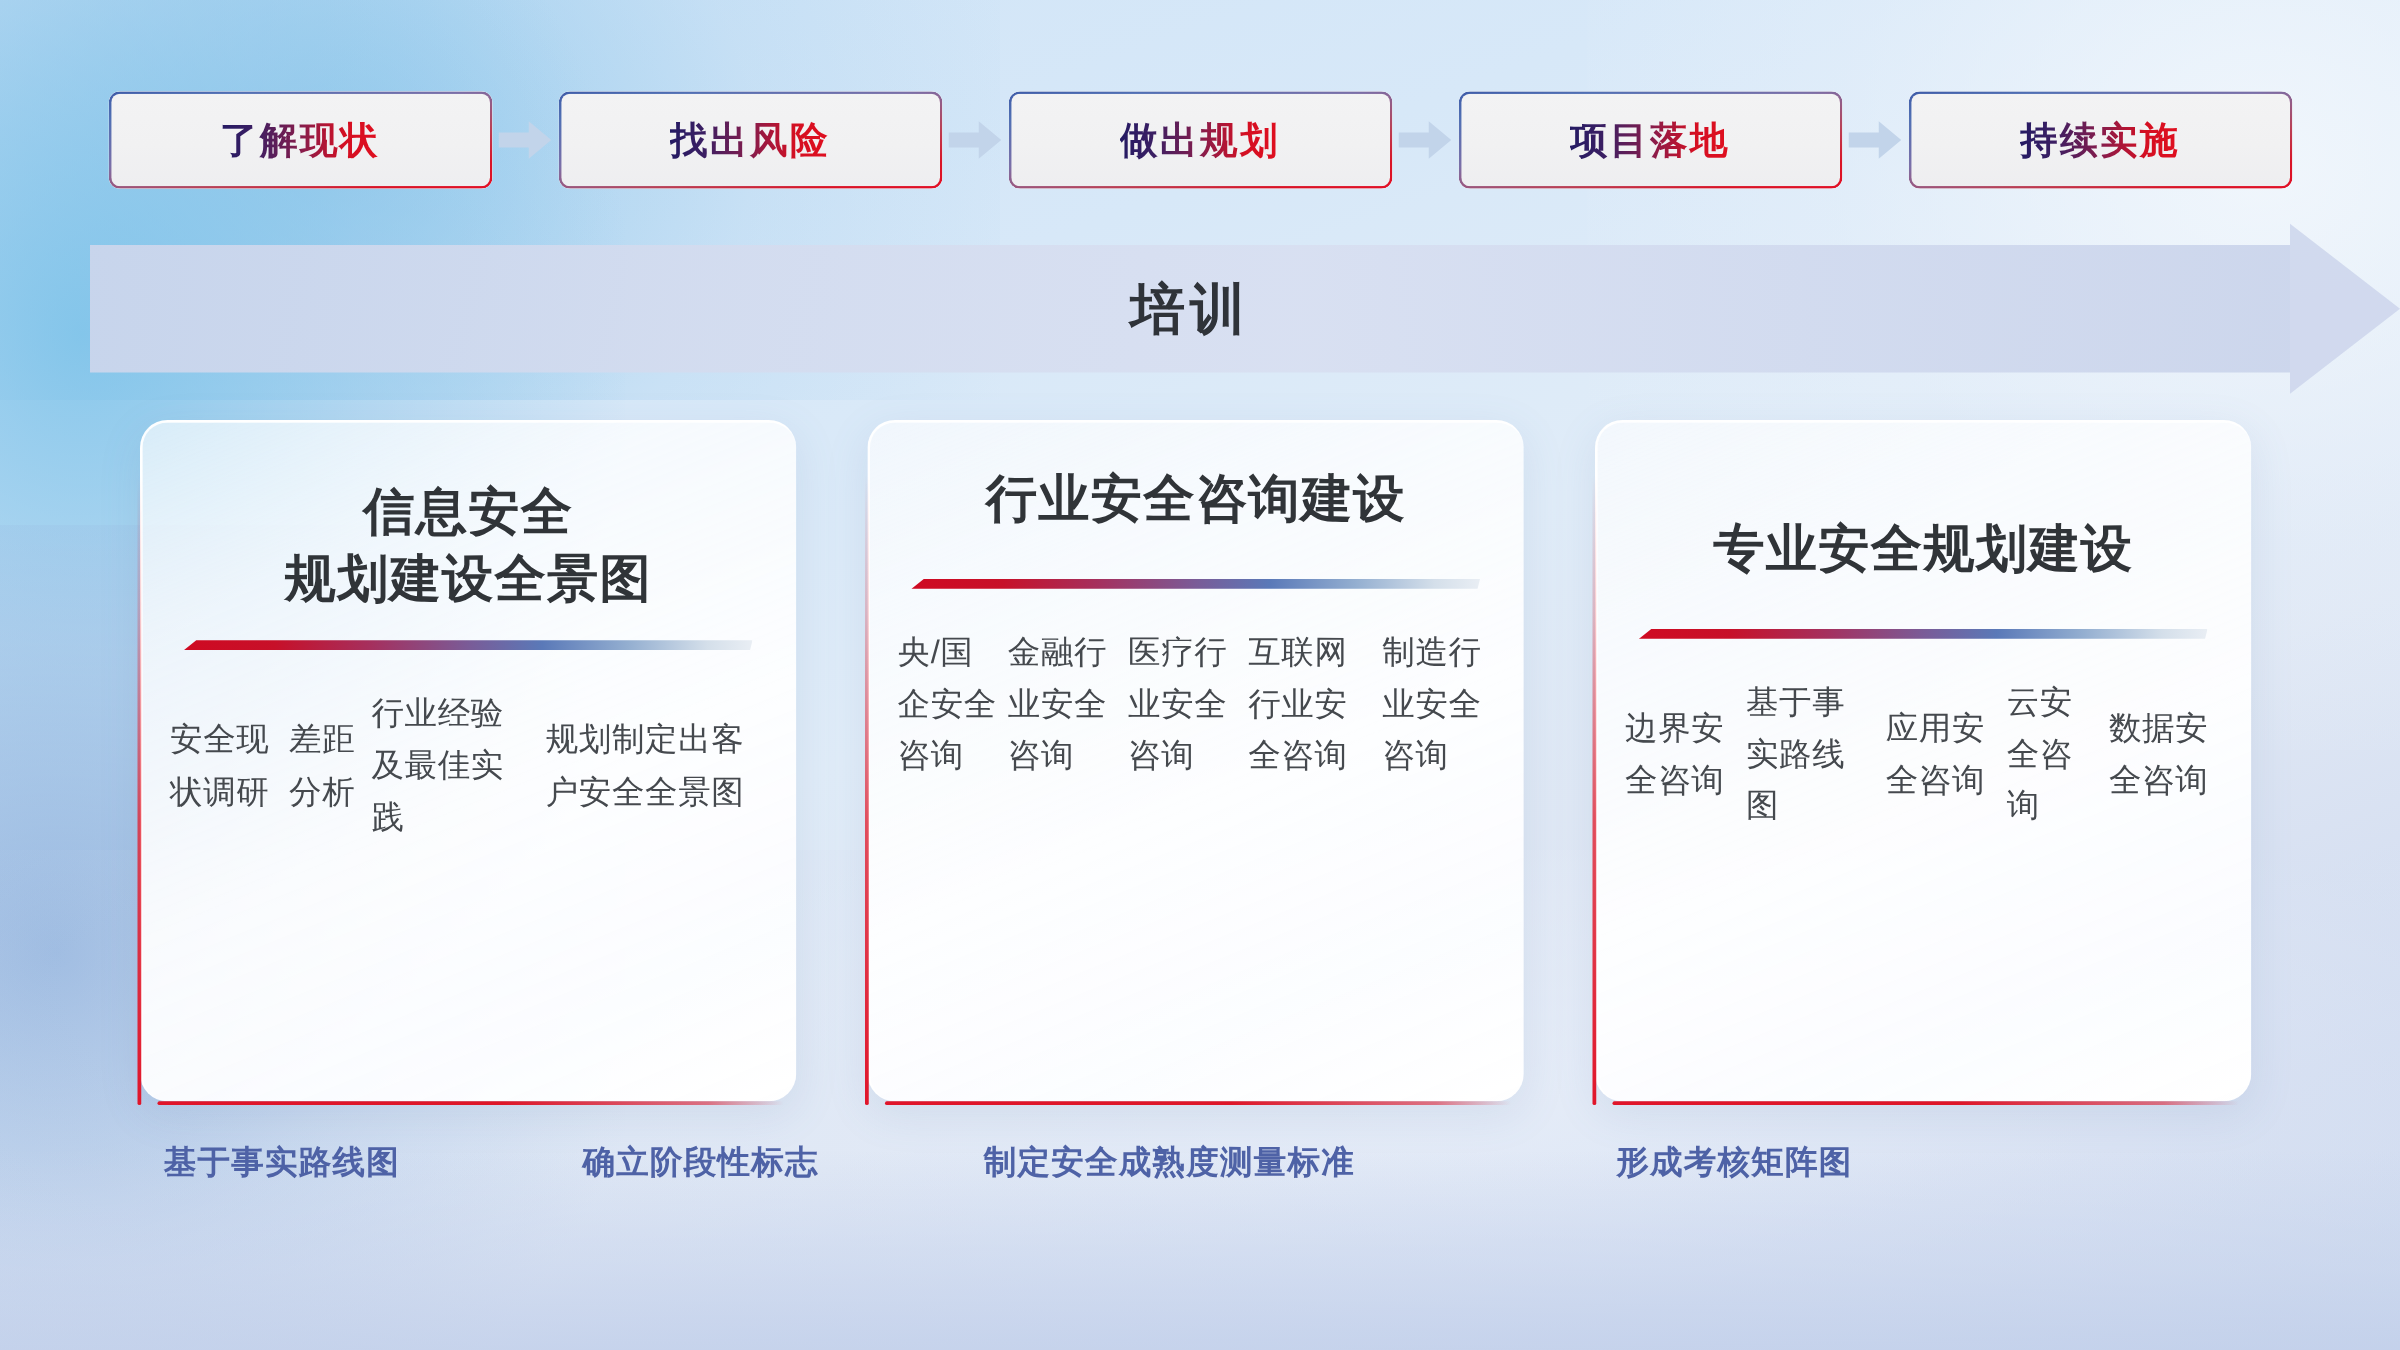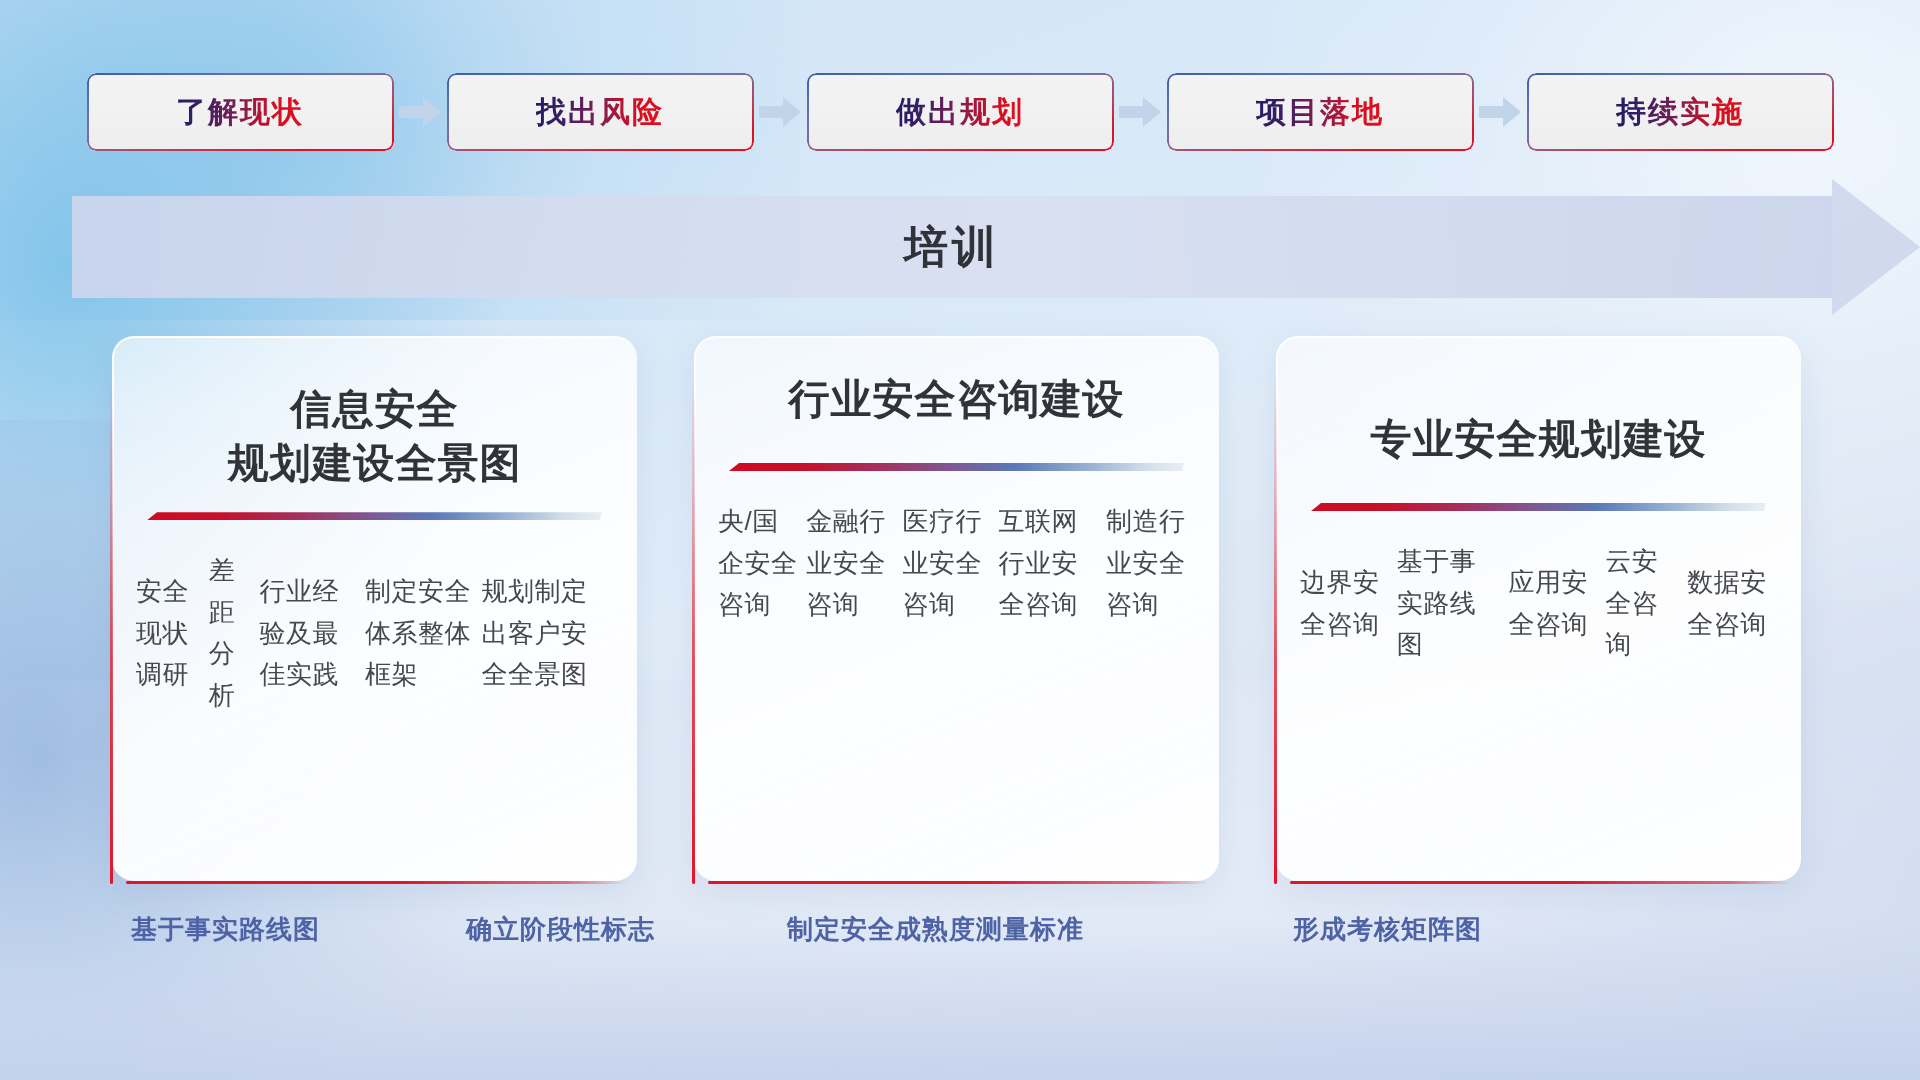--- a/index.html
+++ b/index.html
@@ -230,21 +230,20 @@
     <div class="inner">
       <div class="title">
         <div>信息安全</div>
         <div>规划建设全景图</div>
       </div>
       <div class="divider"></div>
       <div class="items">
         <div class="item">安全现状调研</div>
         <div class="item">差距分析</div>
         <div class="item">行业经验及最佳实践</div>
-        <div class="item">制定安全体系整体框架</div>
         <div class="item">规划制定出客户安全全景图</div>
       </div>
     </div>
   </div>
 
   <div class="card two" style="left:694px;">
     <div class="glass"></div>
     <div class="redrail"></div>
     <div class="redbase"></div>
     <div class="inner" style="padding-top:36px;">

